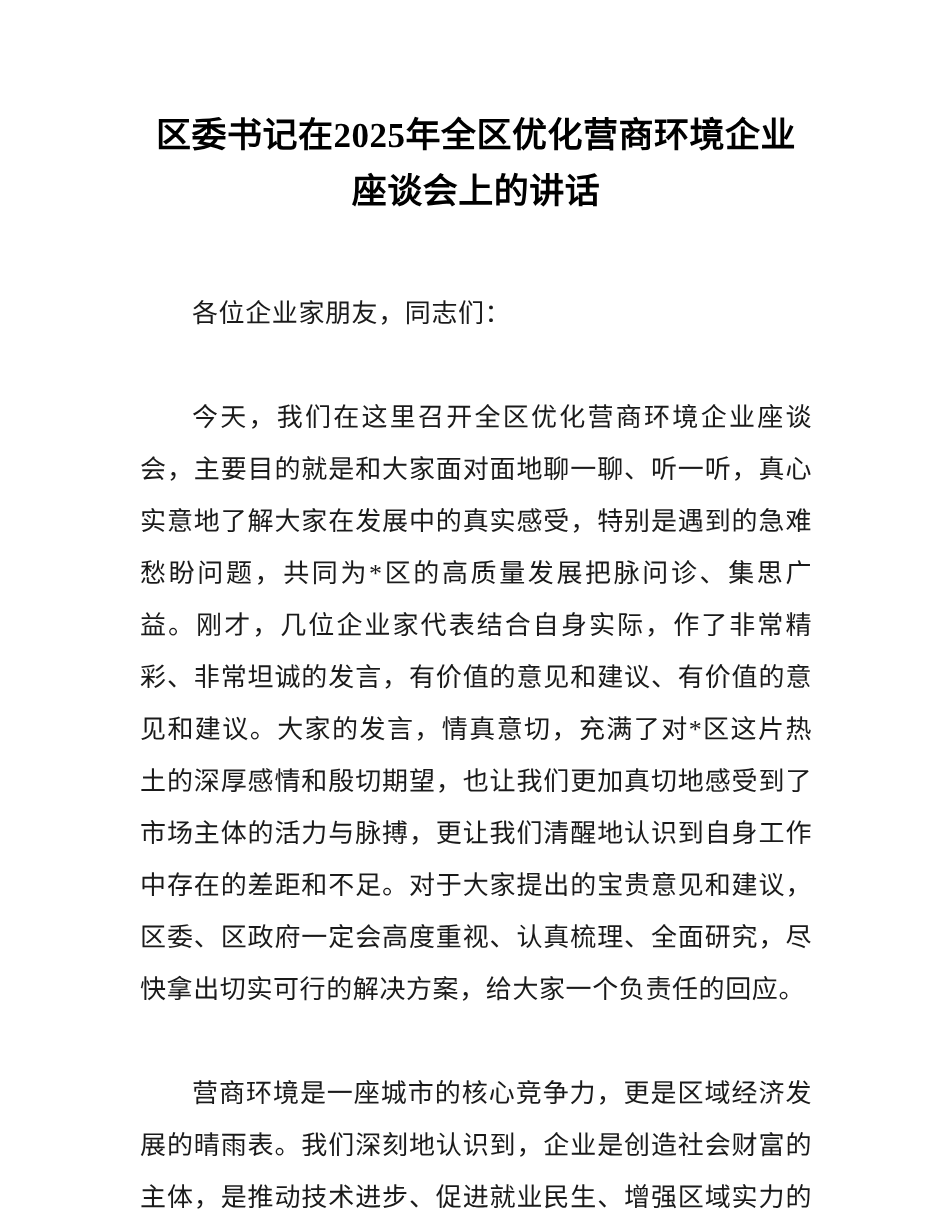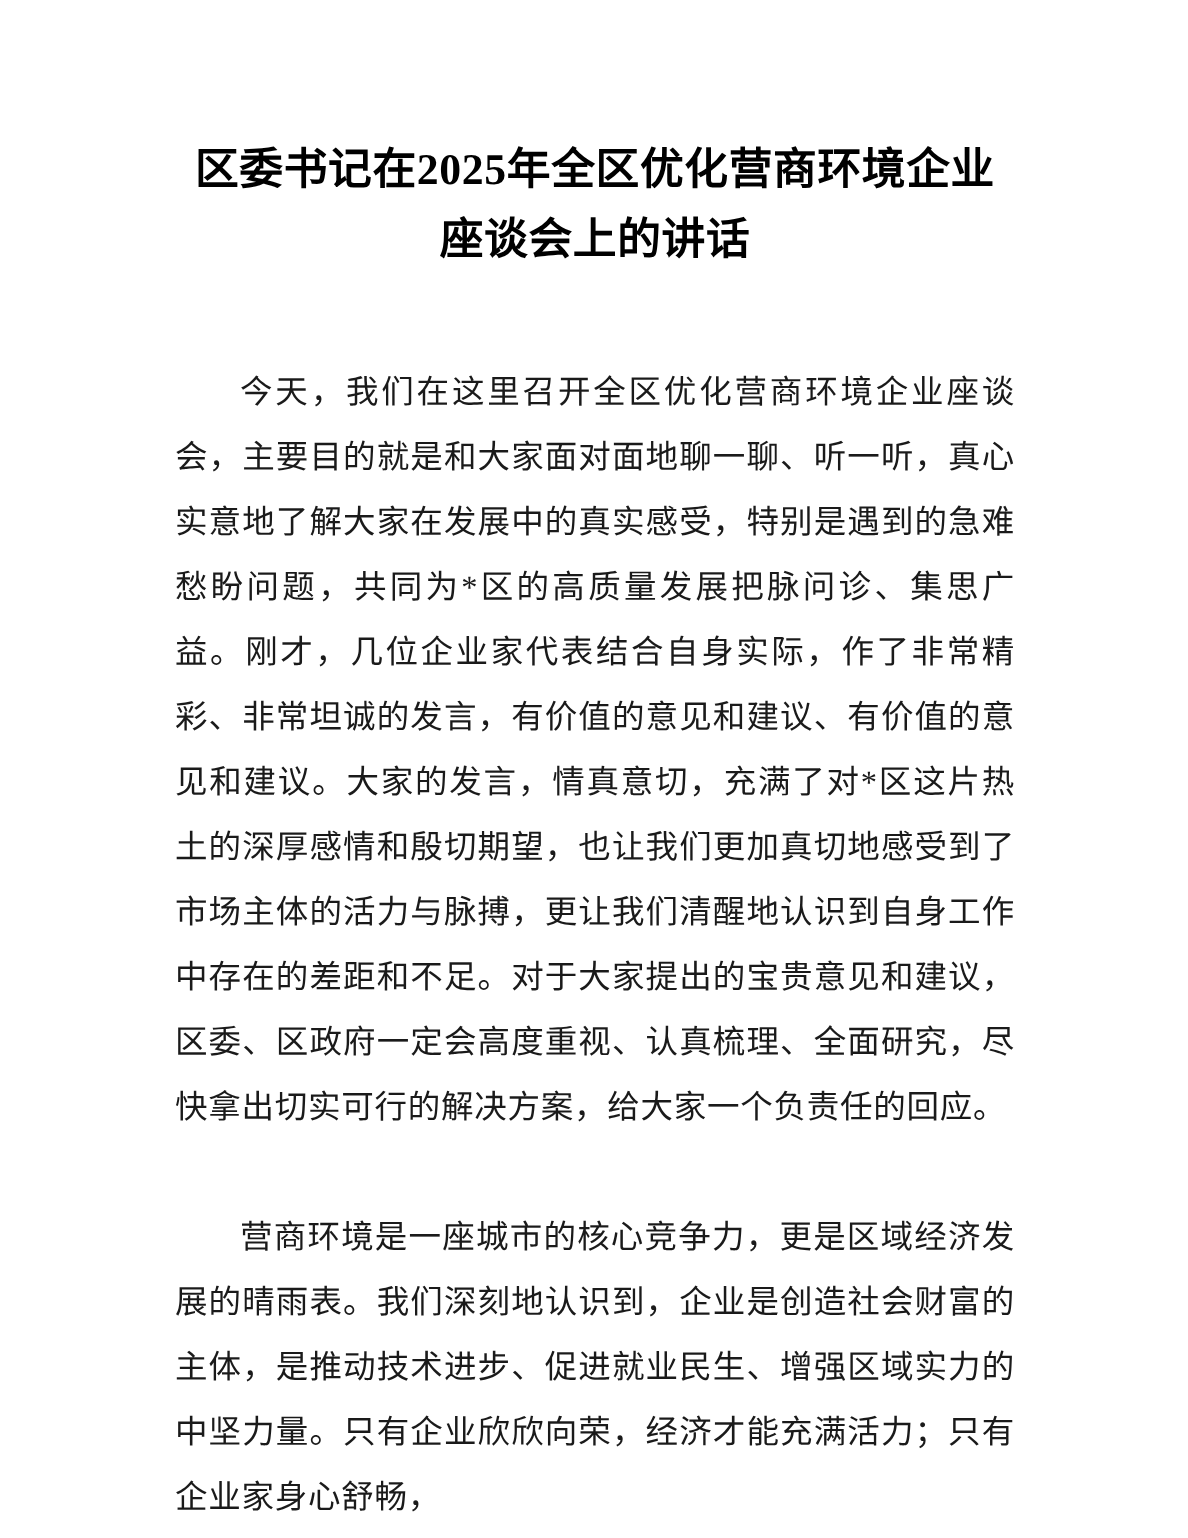--- a/index.html
+++ b/index.html
@@ -78,20 +78,21 @@
 </style>
 </head>
 <body>
 
 <div class="page">
 
   <h1 class="doc-title">区委书记在2025年全区优化营商环境企业座谈会上的讲话</h1>
 
   <div class="body-block">
 
+    <p class="para salutation no-stretch">各位企业家朋友，同志们：</p>
 
     <p class="para no-stretch">今天，我们在这里召开全区优化营商环境企业座谈会，主要目的就是和大家面对面地聊一聊、听一听，真心实意地了解大家在发展中的真实感受，特别是遇到的急难愁盼问题，共同为*区的高质量发展把脉问诊、集思广益。刚才，几位企业家代表结合自身实际，作了非常精彩、非常坦诚的发言，有价值的意见和建议、有价值的意见和建议。大家的发言，情真意切，充满了对*区这片热土的深厚感情和殷切期望，也让我们更加真切地感受到了市场主体的活力与脉搏，更让我们清醒地认识到自身工作中存在的差距和不足。对于大家提出的宝贵意见和建议，区委、区政府一定会高度重视、认真梳理、全面研究，尽快拿出切实可行的解决方案，给大家一个负责任的回应。</p>
 
     <p class="para no-stretch">营商环境是一座城市的核心竞争力，更是区域经济发展的晴雨表。我们深刻地认识到，企业是创造社会财富的主体，是推动技术进步、促进就业民生、增强区域实力的中坚力量。只有企业欣欣向荣，经济才能充满活力；只有企业家身心舒畅，</p>
 
   </div>
 
 </div>
 
 </body></html>

